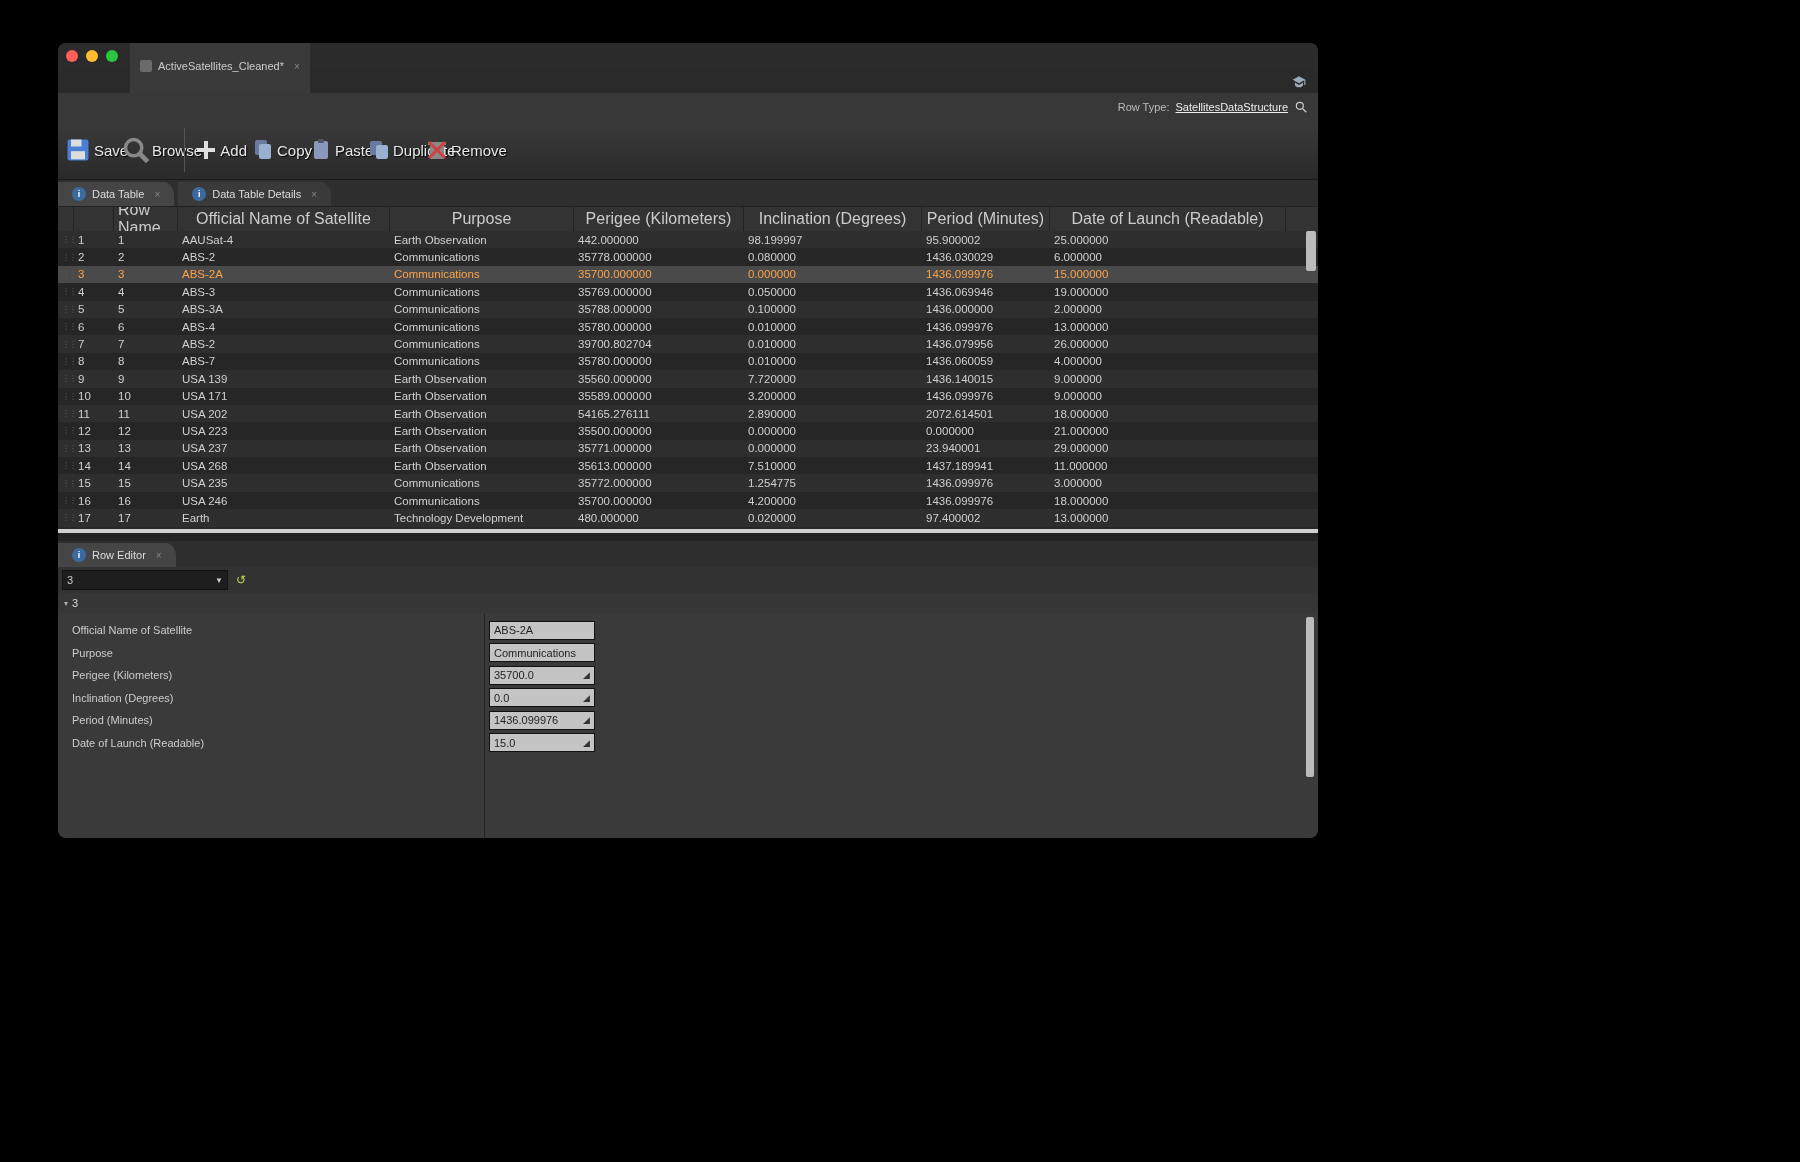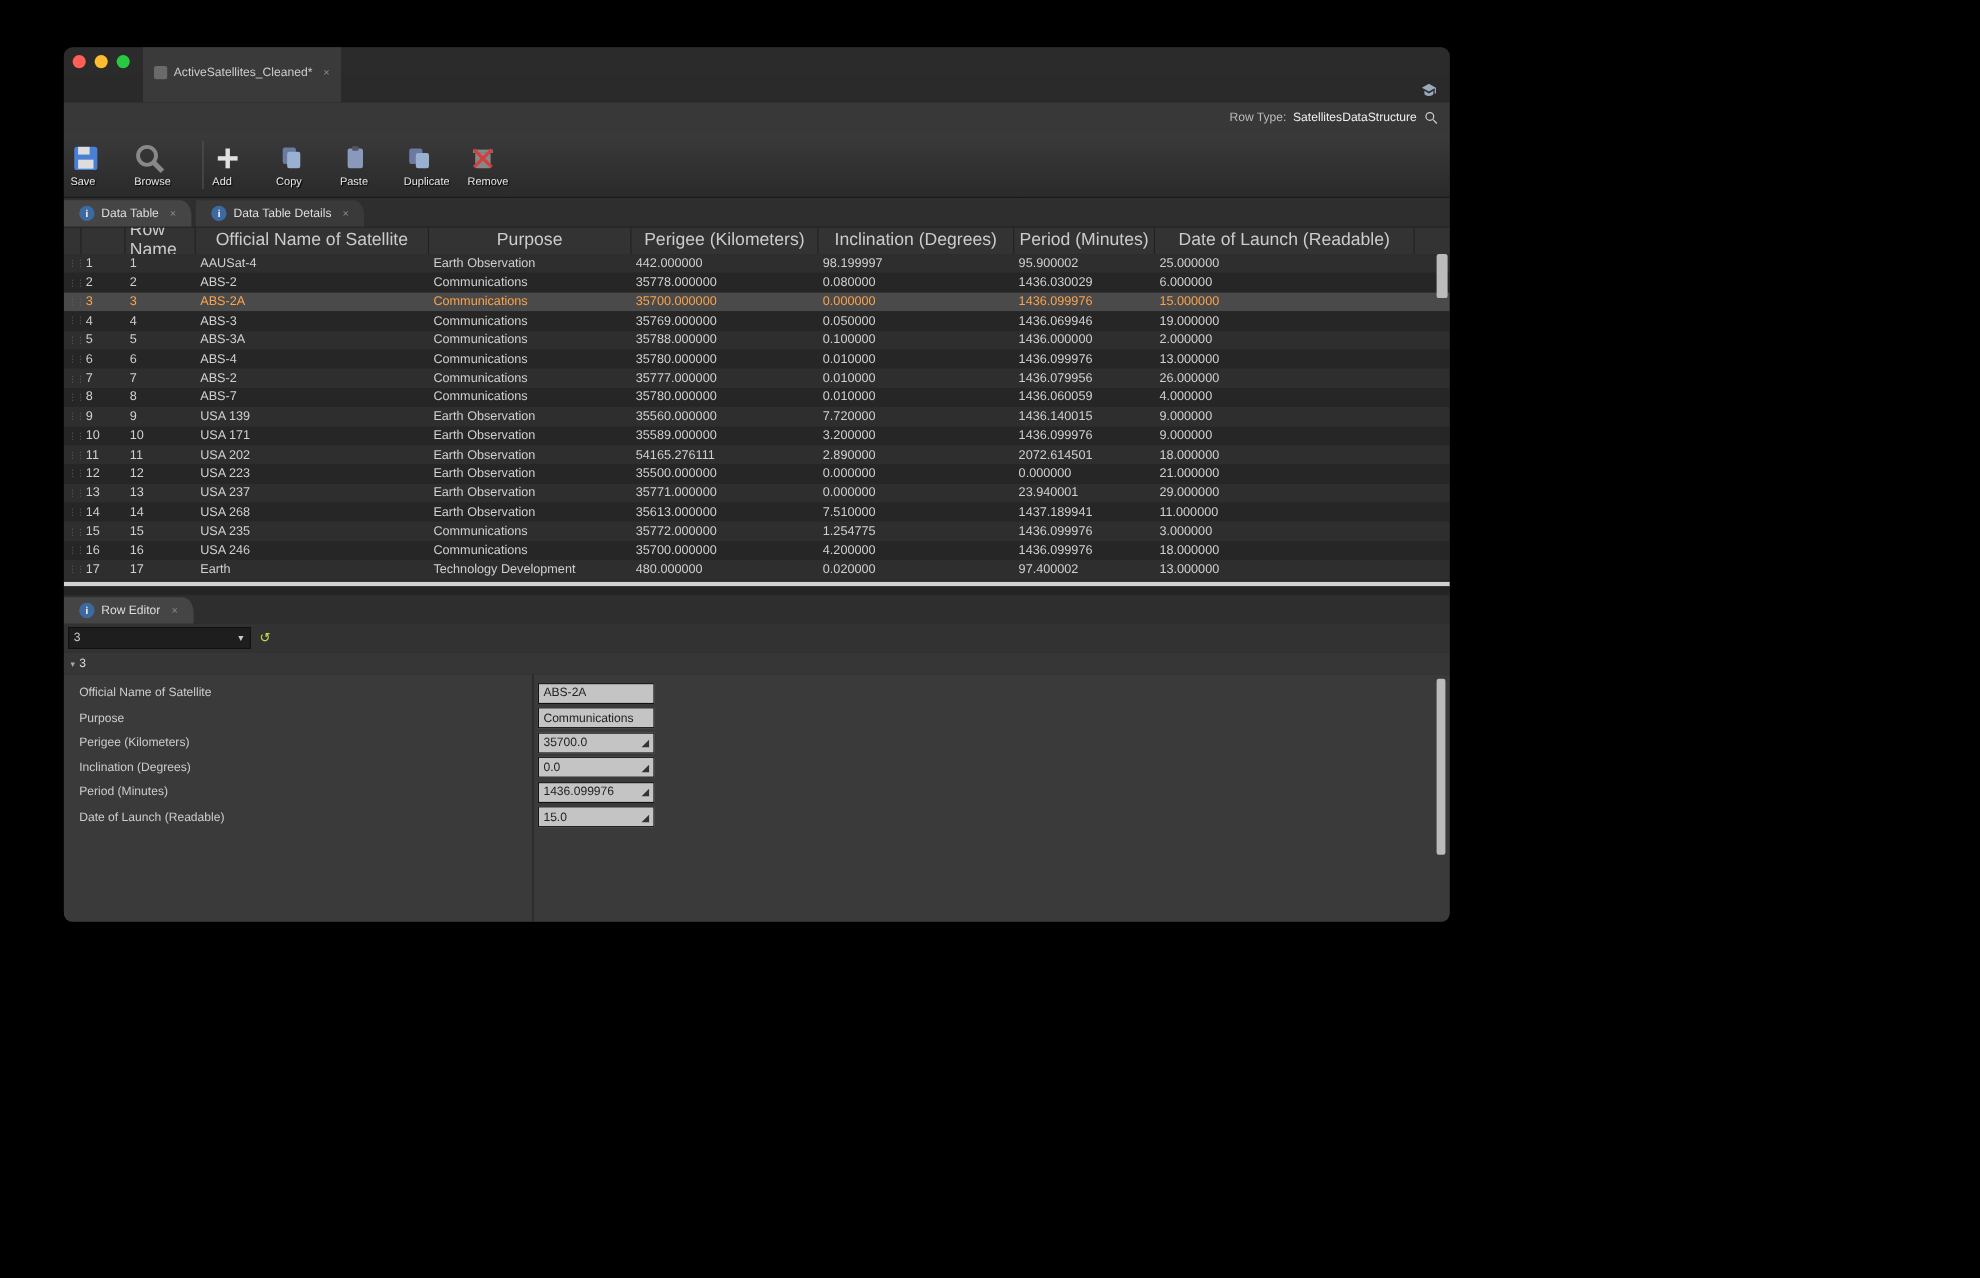--- a/index.html
+++ b/index.html
@@ -5,24 +5,24 @@
 html,body{margin:0;padding:0;background:#000;font-family:"Segoe UI",Arial,sans-serif;font-size:12px;color:#d0d0d0;width:1800px;height:1162px;overflow:hidden}
 .window{position:absolute;left:58px;top:43px;width:1260px;height:795px;background:#282828;border-radius:8px;box-shadow:0 15px 40px rgba(0,0,0,.6);overflow:hidden;display:flex;flex-direction:column}
 .titlebar{height:26px;background:#2b2b2b;display:flex;align-items:center;padding:0 8px}
 .traffic{display:flex;gap:8px}
 .tl{width:12px;height:12px;border-radius:50%}
 .red{background:#ff5f57}.yel{background:#febc2e}.grn{background:#28c840}
 .tabbar{height:24px;background:#2a2a2a;display:flex;align-items:flex-end;padding-left:72px;position:relative}
 .tab{height:22px;background:#3a3a3a;border-radius:4px 4px 0 0;display:flex;align-items:center;padding:16px 10px;color:#ccc;font-size:11px;gap:6px}
 .tabicon{width:12px;height:12px;background:#6a6a6a;border-radius:2px}
 .typebar{height:28px;background:#383838;display:flex;justify-content:flex-end;align-items:center;padding:0 10px;gap:6px;font-size:11px;color:#bbb}
-.typelink{color:#eee;cursor:pointer}
+.typelink{color:#eee;text-decoration:underline;cursor:pointer}
 .mag{width:14px;height:14px;display:inline-block}
 .toolbar{height:58px;background:linear-gradient(#3a3a3a,#2a2a2a);display:flex;align-items:center;padding:0 6px;gap:4px;border-bottom:1px solid #1a1a1a}
-.tbtn{display:flex;flex-direction:column;align-items:flex-start;width:54px;gap:2px;color:#e8e8e8;font-size:10px;cursor:pointer;text-shadow:1px 1px 1px #000}
+.tbtn{display:flex;flex-direction:row;align-items:center;width:54px;gap:2px;color:#e8e8e8;font-size:15px;cursor:pointer;text-shadow:1px 1px 1px #000}
 .tbico{width:28px;height:28px;display:flex;align-items:center;justify-content:center}
 .sep{width:1px;height:44px;background:#555;margin:0 4px}
 .graduation{position:absolute;right:10px;top:6px;width:18px;height:14px}
 .subtabs{height:26px;background:#2e2e2e;display:flex;align-items:flex-end;border-bottom:1px solid #222}
 .stab{height:24px;padding:0 14px;display:flex;align-items:center;gap:6px;font-size:11px;color:#ddd;background:#3a3a3a;border-top-right-radius:10px 14px;margin-right:4px;cursor:pointer}
 .stab.active{background:#454545}
 .stico{width:14px;height:14px;background:#3c6aa0;border-radius:50%;display:flex;align-items:center;justify-content:center;color:#fff;font-size:9px;font-weight:bold}
 .stabx{color:#888;font-size:10px;margin-left:4px}
 .searchbar{height:22px;background:#2c2c2c;display:flex;align-items:center;padding:0 4px}
 .search{flex:1;background:transparent;border:none;color:#ccc;font-size:12px;padding:2px 6px;outline:none}
@@ -252,21 +252,21 @@
           <div>0.010000</div>
           <div>1436.099976</div>
           <div>13.000000</div>
         </div>
         <div class="grow">
           <div class="drag">⋮⋮</div>
           <div>7</div>
           <div>7</div>
           <div>ABS-2</div>
           <div>Communications</div>
-          <div>35777.000000</div>
+          <div>39700.802704</div>
           <div>0.010000</div>
           <div>1436.079956</div>
           <div>26.000000</div>
         </div>
         <div class="grow">
           <div class="drag">⋮⋮</div>
           <div>8</div>
           <div>8</div>
           <div>ABS-7</div>
           <div>Communications</div>

